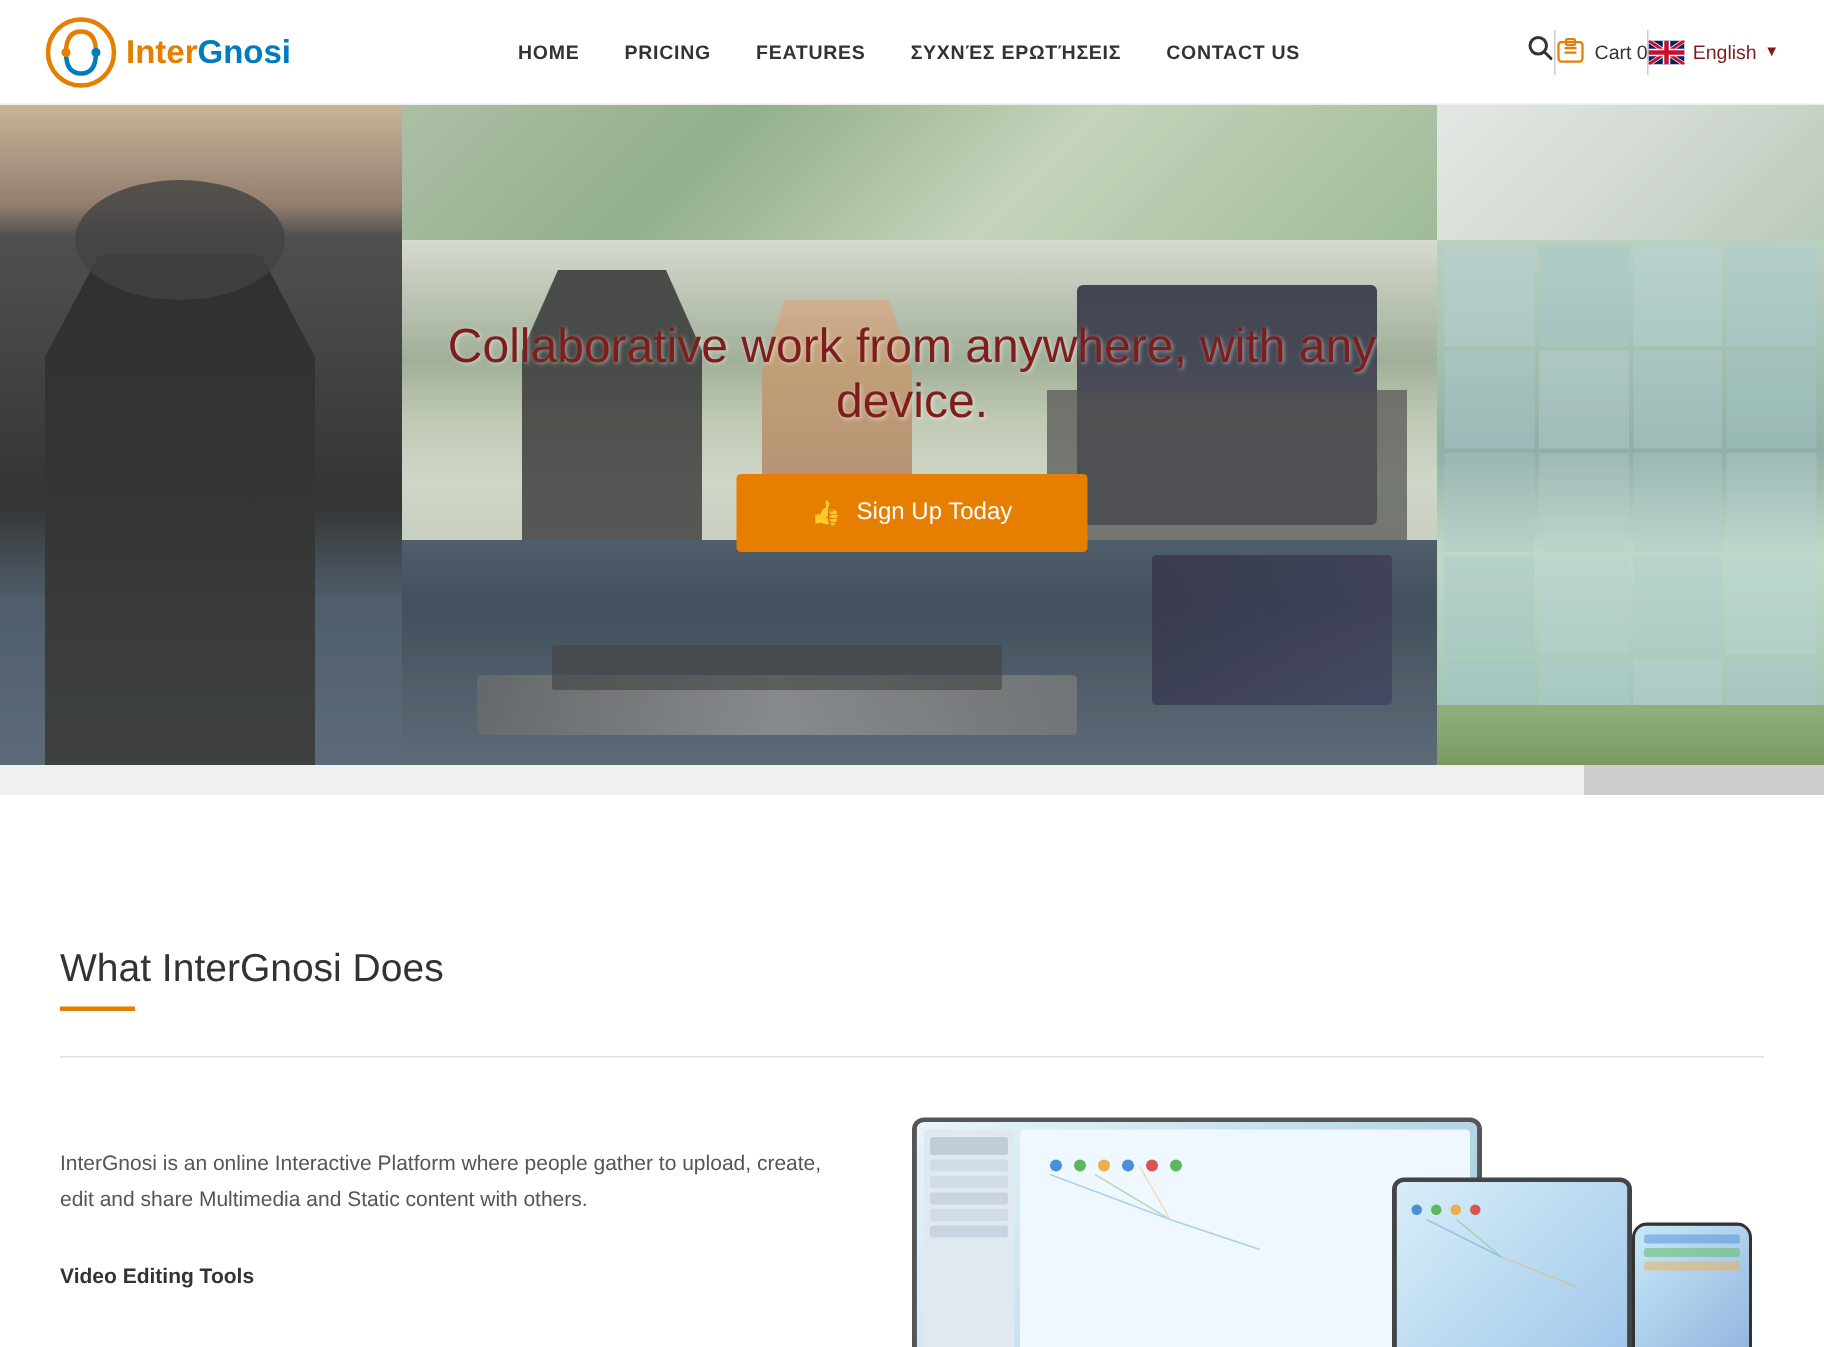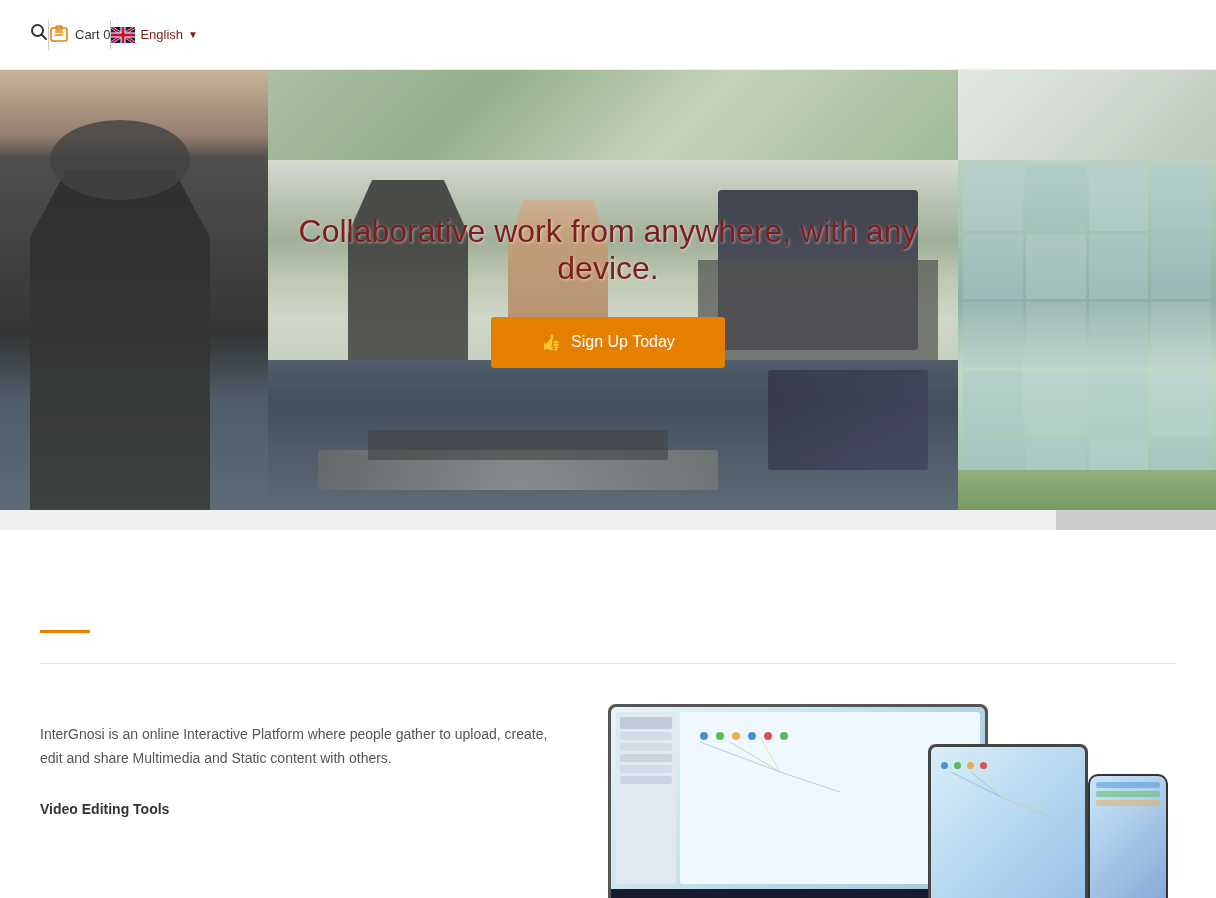--- a/index.html
+++ b/index.html
@@ -322,21 +322,41 @@
     .phone-screen {
       width: 100%;
       height: 85%;
       background: linear-gradient(135deg, #c8e8f8 0%, #a8c8e8 50%, #88a8d8 100%);
     }
   </style>
 </head>
 <body>
 
 <header>
-
+  <div class="logo-area">
+
+    <svg class="logo-icon" viewBox="0 0 48 48">
+      <circle cx="24" cy="24" r="22" fill="none" stroke="#e67e00" stroke-width="3"></circle>
+      <path d="M14 24 Q14 10 24 10 Q34 10 34 24" fill="none" stroke="#e67e00" stroke-width="3" stroke-linecap="round"></path>
+      <path d="M14 24 Q14 38 24 38 Q34 38 34 24" fill="none" stroke="#007bbd" stroke-width="3" stroke-linecap="round"></path>
+      <circle cx="14" cy="24" r="3" fill="#e67e00"></circle>
+      <circle cx="34" cy="24" r="3" fill="#007bbd"></circle>
+    </svg>
+    <span class="logo-text">
+      <span>Inter</span><span style="color:#007bbd; font-weight:700;">Gnosi</span>
+    </span>
+  </div>
+
+  <nav>
+    <a href="#">HOME</a>
+    <a href="#">PRICING</a>
+    <a href="#">FEATURES</a>
+    <a href="#">ΣΥΧΝΈΣ ΕΡΩΤΉΣΕΙΣ</a>
+    <a href="#">CONTACT US</a>
+  </nav>
 
   <div class="header-right">
     <button class="search-icon-btn" title="Search">
       <svg width="18" height="18" viewBox="0 0 18 18">
         <circle cx="7.5" cy="7.5" r="5.5" fill="none" stroke="#333" stroke-width="2"></circle>
         <line x1="11.5" y1="11.5" x2="16" y2="16" stroke="#333" stroke-width="2" stroke-linecap="round"></line>
       </svg>
     </button>
     <div class="divider-v"></div>
     <button class="cart-btn">
@@ -437,20 +457,21 @@
   </div>
 </section>
 
 <div class="hero-scrollbar-area">
   <div class="hero-scrollbar-thumb"></div>
 </div>
 
 <div style="height:50px;"></div>
 
 <div class="main-content">
+  <h2 class="section-title">What InterGnosi Does</h2>
   <div class="section-divider"></div>
 
   <div style="width:100%; height:1px; background:#e0e0e0; margin-bottom:30px;"></div>
 
   <div class="section-body">
     <div class="section-text">
       <p class="section-description">InterGnosi is an online Interactive Platform where people gather to upload, create, edit and share Multimedia and Static content with others.</p>
       <p class="section-feature">Video Editing Tools</p>
     </div>
 

